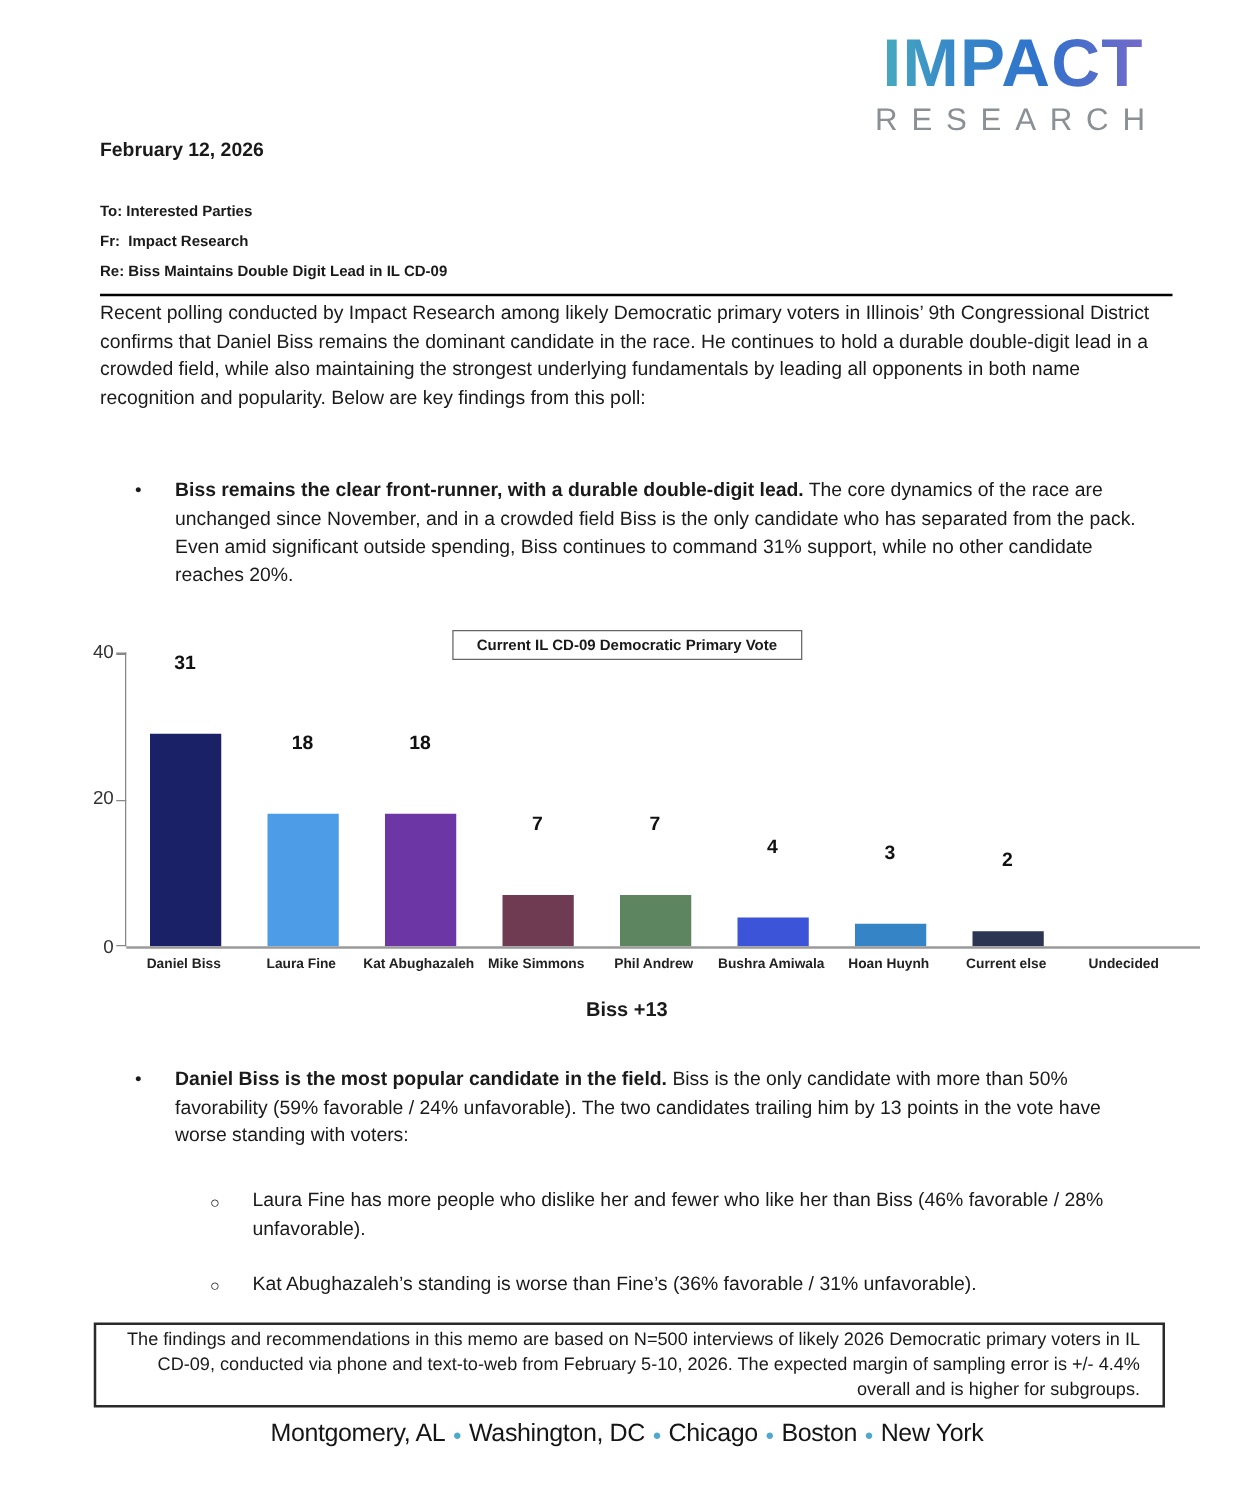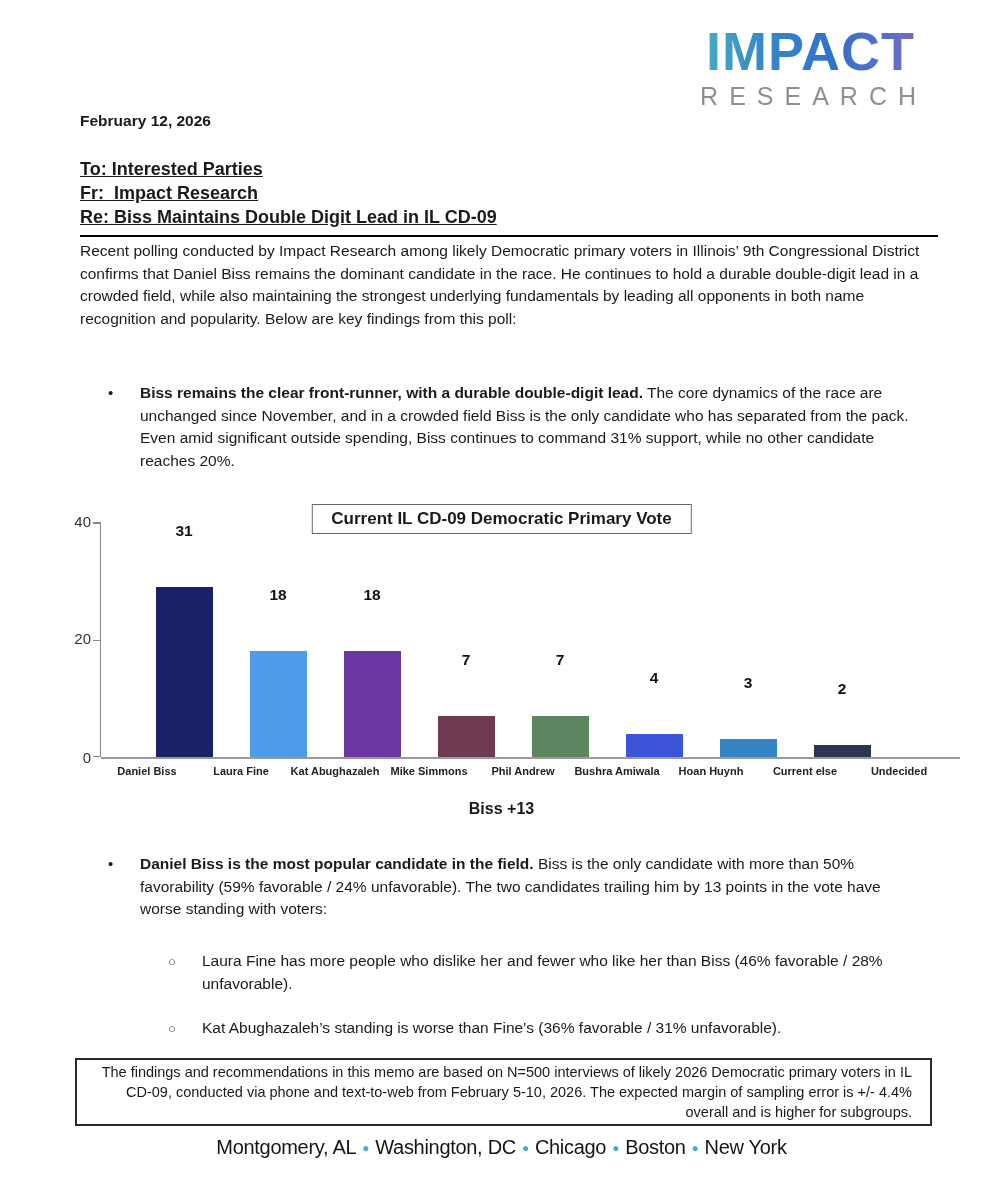--- a/index.html
+++ b/index.html
@@ -12,43 +12,43 @@
   .logo-impact {
     font-size:54px; font-weight:800; letter-spacing:1px; line-height:1;
     background:linear-gradient(90deg,#49b2bd 0%, #3788c8 30%, #2f72cb 60%, #7f68c9 100%);
     -webkit-background-clip:text; background-clip:text; color:transparent;
   }
   .logo-research { font-size:25px; font-weight:400; letter-spacing:11px; color:#8b9095; margin-top:4px; padding-left:6px; }
 
   
   .memo-date { position:absolute; top:112px; left:80px; font-size:15.5px; font-weight:700; }
   .memo-header { position:absolute; top:157px; left:80px; width:858px; border-bottom:2.5px solid #000; padding-bottom:6px; }
-  .memo-line { font-size:18px; font-weight:700; line-height:24px; white-space:pre;text-decoration:underline; }
+  .memo-line { font-size:12px; font-weight:700; line-height:24px; white-space:pre; }
 
   
   .intro { position:absolute; top:240px; left:80px; width:860px; font-size:15.5px; line-height:22.5px; }
 
   
   .bullet { position:absolute; display:flex; font-size:15.5px; line-height:22.5px; }
   .bullet-1 { top:382px; left:108px; width:808px; }
   .bullet-2 { top:853px; left:108px; width:808px; }
   .bullet-marker { width:32px; flex:0 0 32px; font-size:15px; }
   .bullet-text b { font-weight:700; }
 
   .subbullet { position:absolute; display:flex; font-size:15.5px; line-height:22.5px; }
   .subbullet-1 { top:950px; left:168px; width:750px; }
   .subbullet-2 { top:1017px; left:168px; width:770px; }
   .subbullet-marker { width:34px; flex:0 0 34px; font-size:13px; padding-top:1px; }
 
   
   .chart { position:absolute; top:498px; left:55px; width:893px; }
   .chart-title-box { position:absolute; left:50%; transform:translateX(-50%); top:6px;
-    border:1.5px solid #666; padding:4px 19px; font-size:17px; font-weight:700; background:#fff; white-space:nowrap; z-index:2; }
+    border:1.5px solid #666; padding:4px 19px; font-size:12px; font-weight:700; background:#fff; white-space:nowrap; z-index:2; }
   .plot-wrap { margin-top:24px; margin-left:45px; position:relative; }
-  .plot-area { position:relative; width:848px; height:235px; border-left:1.5px solid #888;padding-left:36px; }
+  .plot-area { position:relative; width:848px; height:235px; border-left:1.5px solid #888; }
   .baseline { position:absolute; left:0; right:-12px; bottom:-2px; height:2px; background:#9a9a9a; }
   .ytick-label { position:absolute; left:-42px; width:32px; text-align:right; font-size:15px; color:#333; }
   .yt-40 { top:-9px; } .yt-20 { top:108px; } .yt-0 { bottom:-9px; }
   .ytick-mark { position:absolute; left:-8px; width:8px; height:1.5px; background:#888; }
   .ym-40 { top:0; } .ym-20 { top:50%; } .ym-0 { bottom:0; }
   .bars { display:flex; height:100%; align-items:flex-end; }
   .bar-col { width:94px; height:100%; display:flex; flex-direction:column; align-items:center; justify-content:flex-end;gap:44px; }
   .bar-value { font-size:15.5px; font-weight:700; color:#111; margin-bottom:3px; }
   .bar { width:57px; }
   .cat-row { display:flex; margin-left:45px; width:848px; margin-top:7px; }

